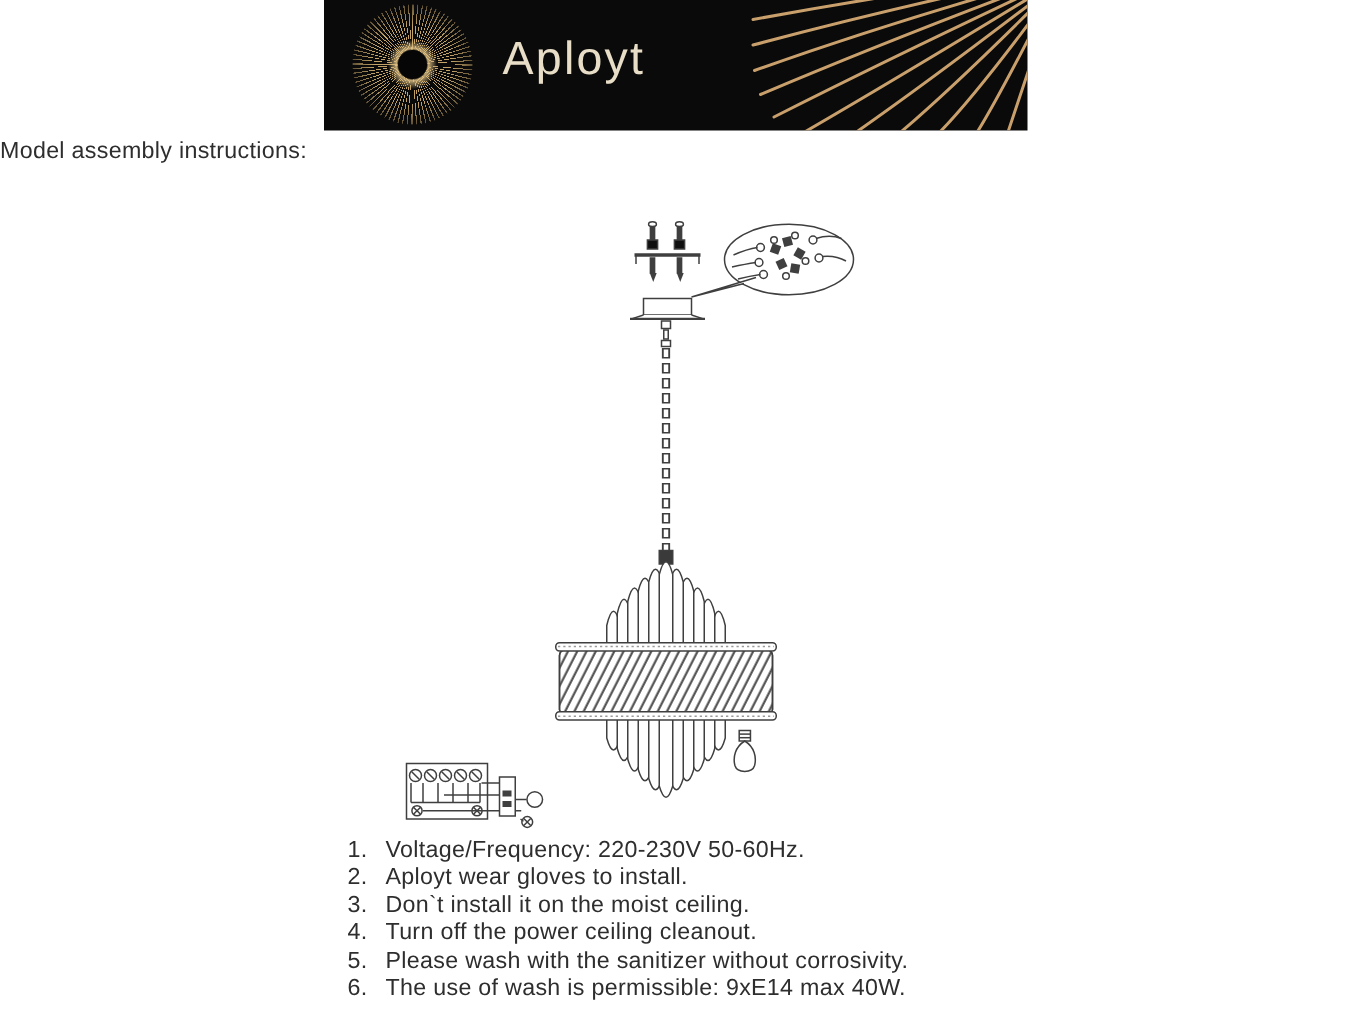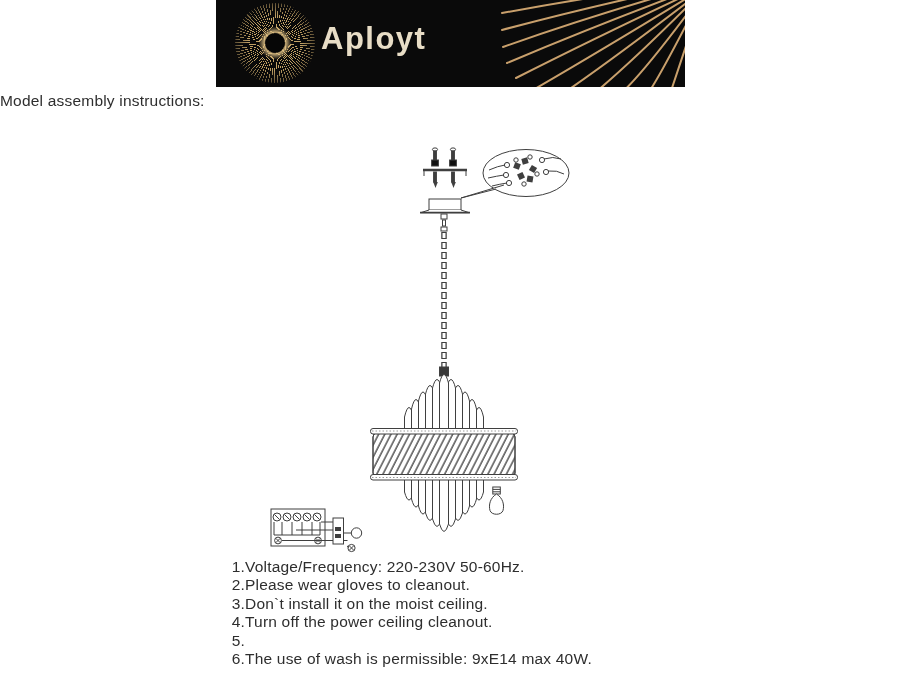--- a/index.html
+++ b/index.html
@@ -15,35 +15,35 @@
   }
   .logo{
     position:absolute;left:19px;top:3px;width:80px;height:80px;border-radius:50%;
     background:
       radial-gradient(circle, #060606 0 16.5%, rgba(6,6,6,0) 18%),
       radial-gradient(circle, rgba(226,195,134,0) 0 15%, rgba(226,195,134,0.85) 19%, rgba(226,195,134,0) 29%),
       radial-gradient(circle, rgba(10,10,10,0) 0 46%, rgba(10,10,10,0.92) 88%),
       repeating-conic-gradient(from 0deg, #c2a266 0deg 1.15deg, rgba(10,10,10,0) 1.15deg 4.5deg);
   }
   .wordmark{
-    position:absolute;left:105px;top:21px;
-    font-size:31px;font-weight:700;letter-spacing:1.5px;color:#e8ddc6;
+    position:absolute;left:119px;top:21px;
+    font-size:31px;font-weight:400;letter-spacing:1.5px;color:#e8ddc6;
     font-family:"Liberation Sans","DejaVu Sans",sans-serif;
   }
   .rays{position:absolute;right:0;top:0;}
   
   .title-block{position:absolute;left:0;top:92px;width:900px;text-align:left;line-height:18.5px;}
   .title-line{font-size:15.5px;letter-spacing:0.2px;color:#2e2e2e;}
   
   .diagram{position:absolute;left:0;top:0;}
   
   .instructions{position:absolute;left:215px;top:558px;width:560px;}
   .instr-row{display:flex;font-size:15.5px;line-height:18.4px;letter-spacing:0.2px;color:#2e2e2e;}
   .instr-num{width:30px;text-align:right;flex:0 0 30px;}
-  .instr-text{white-space:nowrap;}
+  .instr-text{margin-left:12px;white-space:nowrap;}
 </style>
 </head>
 <body>
 
 <div class="banner">
   <div class="logo"></div>
   <div class="wordmark">Aployt</div>
   <svg class="rays" width="185" height="87" viewBox="0 0 185 87">
     <g stroke="#c9a06c" stroke-width="2" fill="none" stroke-linecap="round">
       <path d="M195,-18 Q95,-4 2,13"></path>
@@ -225,30 +225,31 @@
   </g>
 </svg>
 
 <div class="instructions">
   <div class="instr-row">
     <span class="instr-num">1.</span>
     <span class="instr-text">Voltage/Frequency: 220-230V 50-60Hz.</span>
   </div>
   <div class="instr-row">
     <span class="instr-num">2.</span>
-    <span class="instr-text">Please wear gloves to cleanout.</span>
+    <span class="instr-text">Aployt wear gloves to install.</span>
   </div>
   <div class="instr-row">
     <span class="instr-num">3.</span>
     <span class="instr-text">Don`t install it on the moist ceiling.</span>
   </div>
   <div class="instr-row">
     <span class="instr-num">4.</span>
     <span class="instr-text">Turn off the power ceiling cleanout.</span>
   </div>
   <div class="instr-row">
     <span class="instr-num">5.</span>
+    <span class="instr-text">Please wash with the sanitizer without corrosivity.</span>
   </div>
   <div class="instr-row">
     <span class="instr-num">6.</span>
     <span class="instr-text">The use of wash is permissible: 9xE14 max 40W.</span>
   </div>
 </div>
 
 </body></html>

